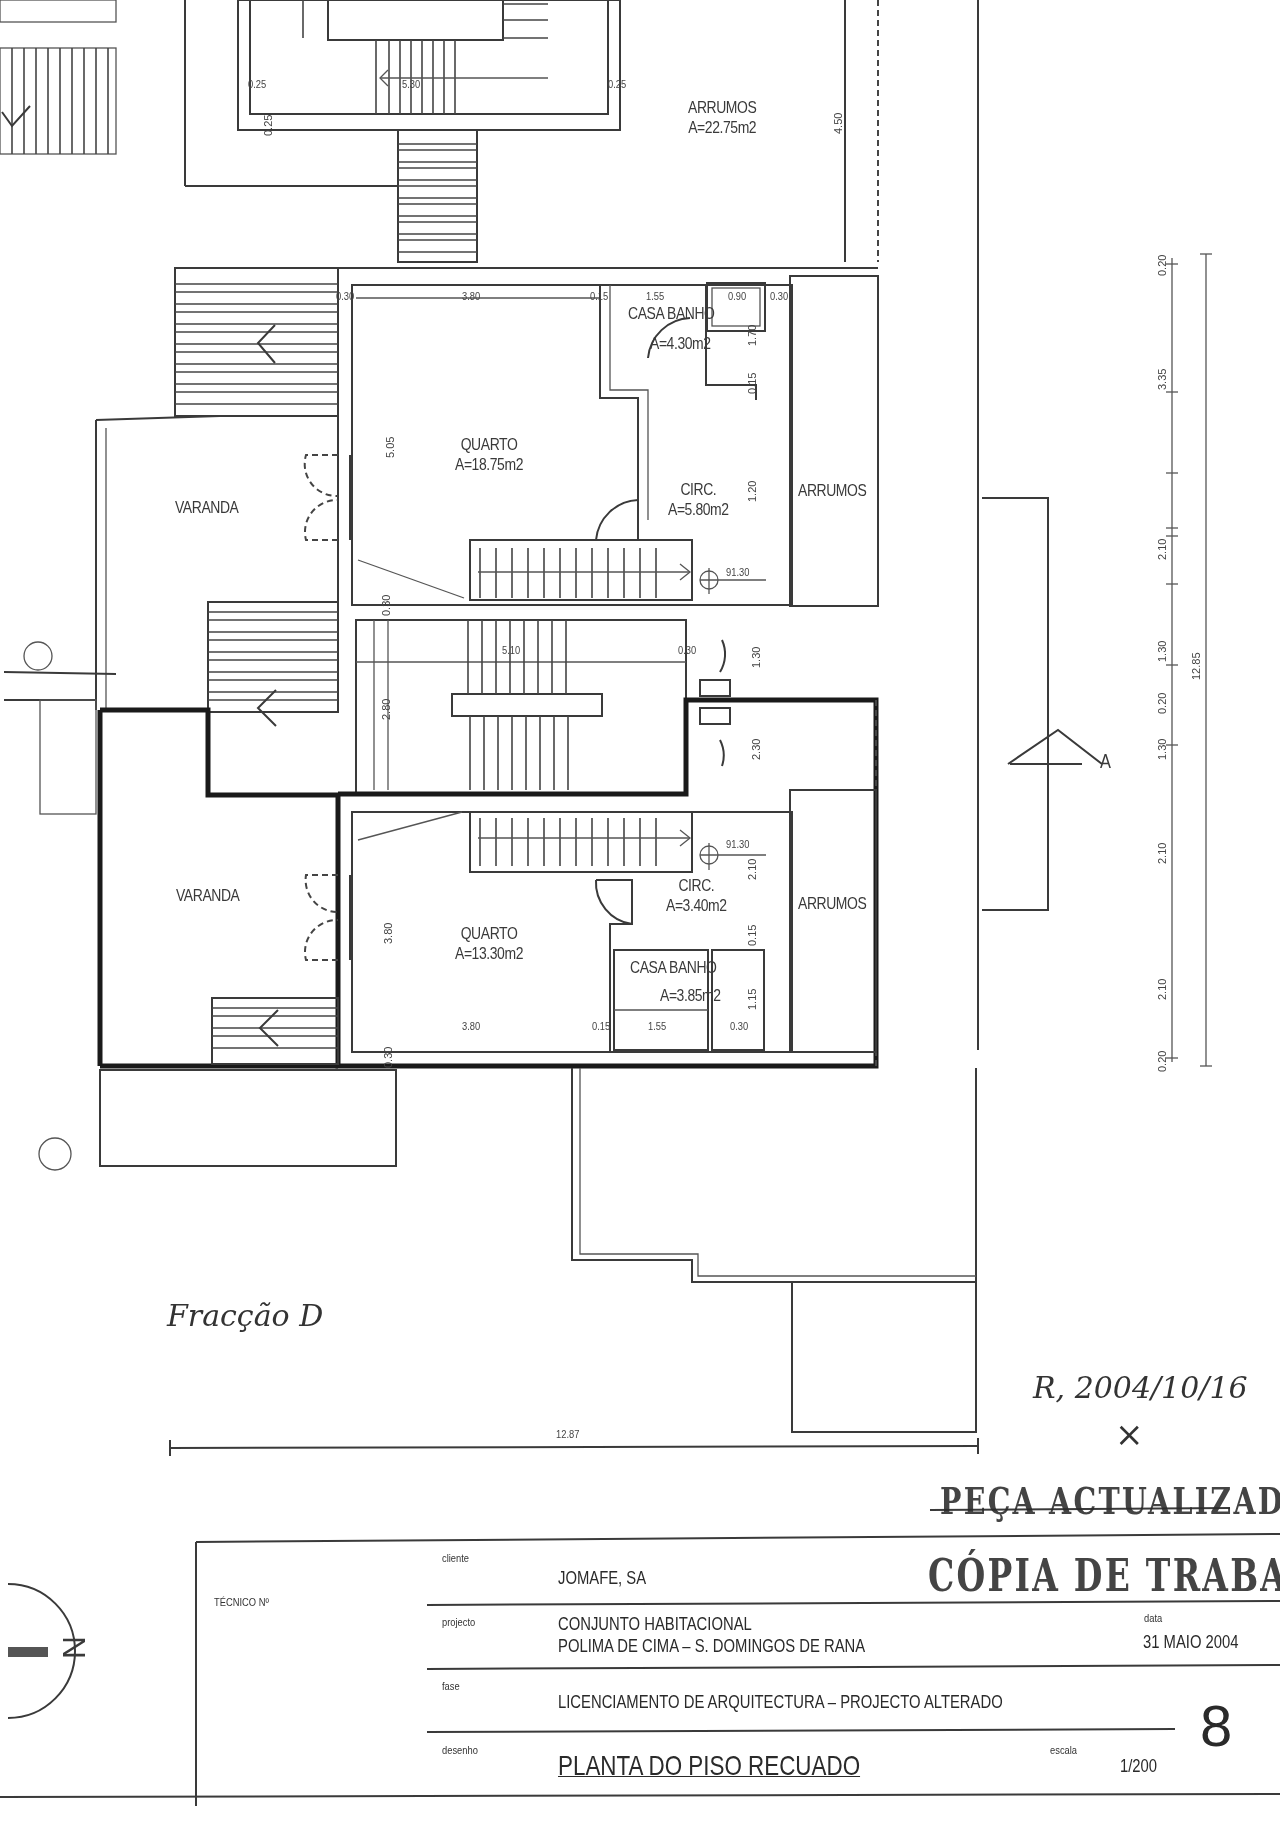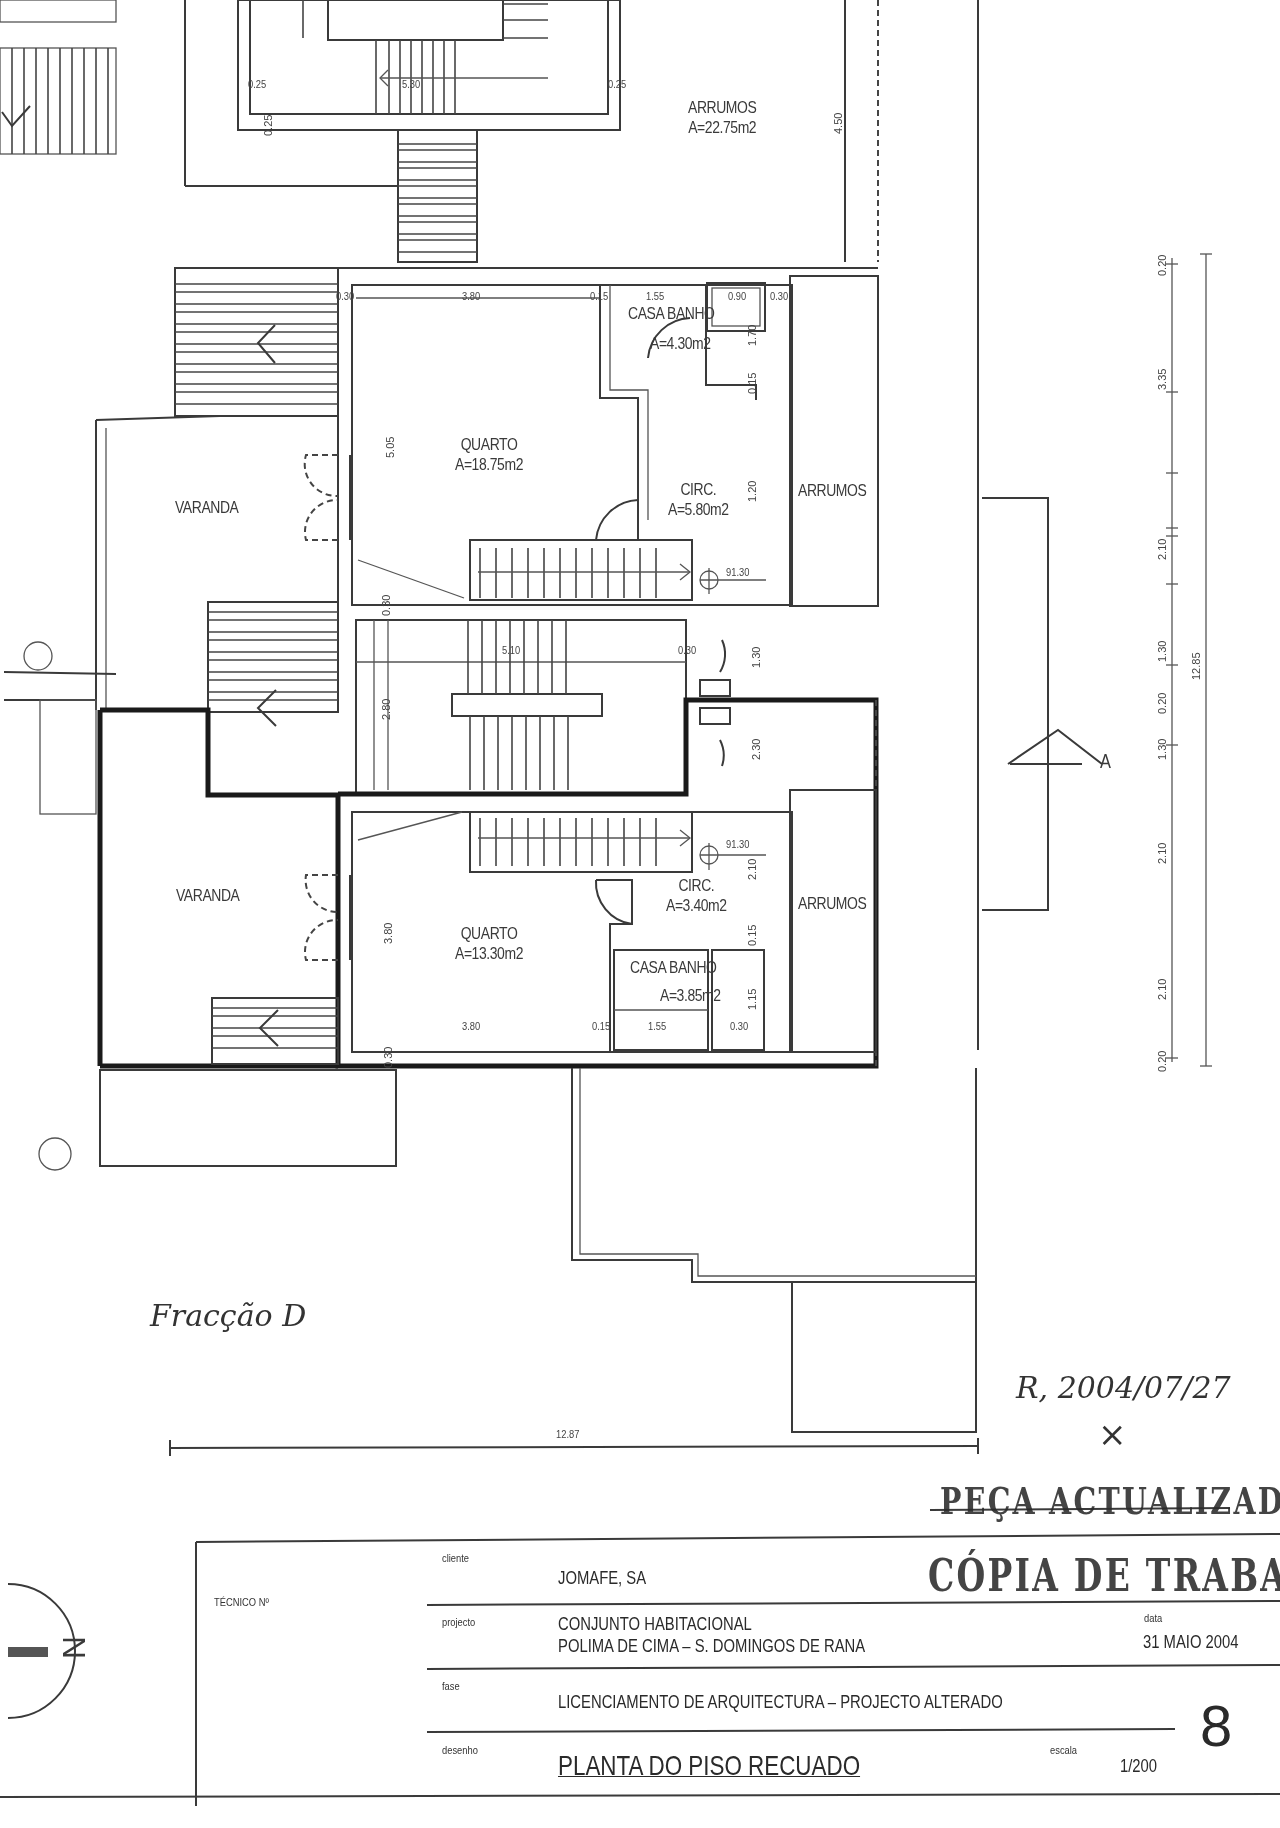--- a/index.html
+++ b/index.html
@@ -6,21 +6,21 @@
   body { width: 1280px; height: 1828px; position: relative; overflow: hidden; font-family: "Liberation Sans", sans-serif; color: #2a2a2a; }
   svg { position: absolute; left: 0; top: 0; }
   .ln { stroke: #3a3a3a; stroke-width: 2; fill: none; }
   .ln-thin { stroke: #555; stroke-width: 1.3; fill: none; }
   .ln-thick { stroke: #1a1a1a; stroke-width: 5; fill: none; }
   .ln-dash { stroke: #444; stroke-width: 2; fill: none; stroke-dasharray: 6 4; }
   .hatch { stroke: #444; stroke-width: 1.6; }
   .lbl { position: absolute; font-family: "Liberation Sans Narrow", "Liberation Sans", sans-serif; font-size: 17px; color: #3a3a3a; letter-spacing: -0.5px; white-space: nowrap; transform: scaleX(0.82); transform-origin: left top; line-height: 1.15; text-align: center; }
   .dim { position: absolute; font-size: 11px; color: #444; white-space: nowrap; transform: scaleX(0.85); transform-origin: left top; }
   .dimv { position: absolute; font-size: 11px; color: #444; white-space: nowrap; transform: rotate(-90deg); transform-origin: left top; }
-  .hand { position: absolute; font-family: "DejaVu Serif", serif; font-style: italic; color: #333; white-space: nowrap; }
+  .hand { position: absolute; font-family: "DejaVu Serif", serif; font-style: italic; color: #333; white-space: nowrap; margin-left: 17px; }
   .stamp { position: absolute; font-family: "DejaVu Serif", serif; font-weight: bold; color: #2b2b2b; letter-spacing: 3px; white-space: nowrap; transform: scaleX(0.75); transform-origin: left top; opacity: 0.88; }
   .tb-small { position: absolute; font-size: 11px; color: #333; white-space: nowrap; transform: scaleX(0.85); transform-origin: left top; }
   .tb-val { position: absolute; font-size: 19px; color: #2a2a2a; white-space: nowrap; transform: scaleX(0.78); transform-origin: left top; line-height: 1.1; }
   .tb-big { position: absolute; font-size: 28px; color: #2a2a2a; white-space: nowrap; transform: scaleX(0.8); transform-origin: left top; text-decoration: underline; text-decoration-thickness: 1px; }
   .sheet-no { position: absolute; font-size: 58px; color: #2a2a2a; font-family: "Liberation Sans", sans-serif; }
 </style>
 </head>
 <body>
 
 <svg width="1280" height="1828" viewBox="0 0 1280 1828">
@@ -394,21 +394,21 @@
 <span class="dimv" style="left:1156px;top:760px;">1.30</span>
 <span class="dimv" style="left:1156px;top:864px;">2.10</span>
 <span class="dimv" style="left:1156px;top:1000px;">2.10</span>
 <span class="dimv" style="left:1156px;top:1072px;">0.20</span>
 <span class="dimv" style="left:1190px;top:680px;">12.85</span>
 <span class="dim" style="left:556px;top:1428px;">12.87</span>
 
 <span class="lbl" style="left:1100px;top:750px;font-size:20px;">A</span>
 
 <span class="hand" style="left:150px;top:1298px;font-size:30px;">Fracção D</span>
-<span class="hand" style="left:1016px;top:1370px;font-size:30px;">R, 2004/07/27</span>
+<span class="hand" style="left:1016px;top:1370px;font-size:30px;">R, 2004/10/16</span>
 <span class="hand" style="left:1098px;top:1414px;font-size:34px;">⨯</span>
 
 <span class="stamp" style="left:940px;top:1478px;font-size:38px;">PEÇA ACTUALIZADA</span>
 <span class="stamp" style="left:928px;top:1550px;font-size:44px;">CÓPIA DE TRABALHO</span>
 
 <span class="lbl" style="left:92px;top:1636px;font-size:32px;transform:rotate(90deg) scaleX(1);">N</span>
 
 <div>
   <span class="tb-small" style="left:214px;top:1596px;">TÉCNICO Nº</span>
 

